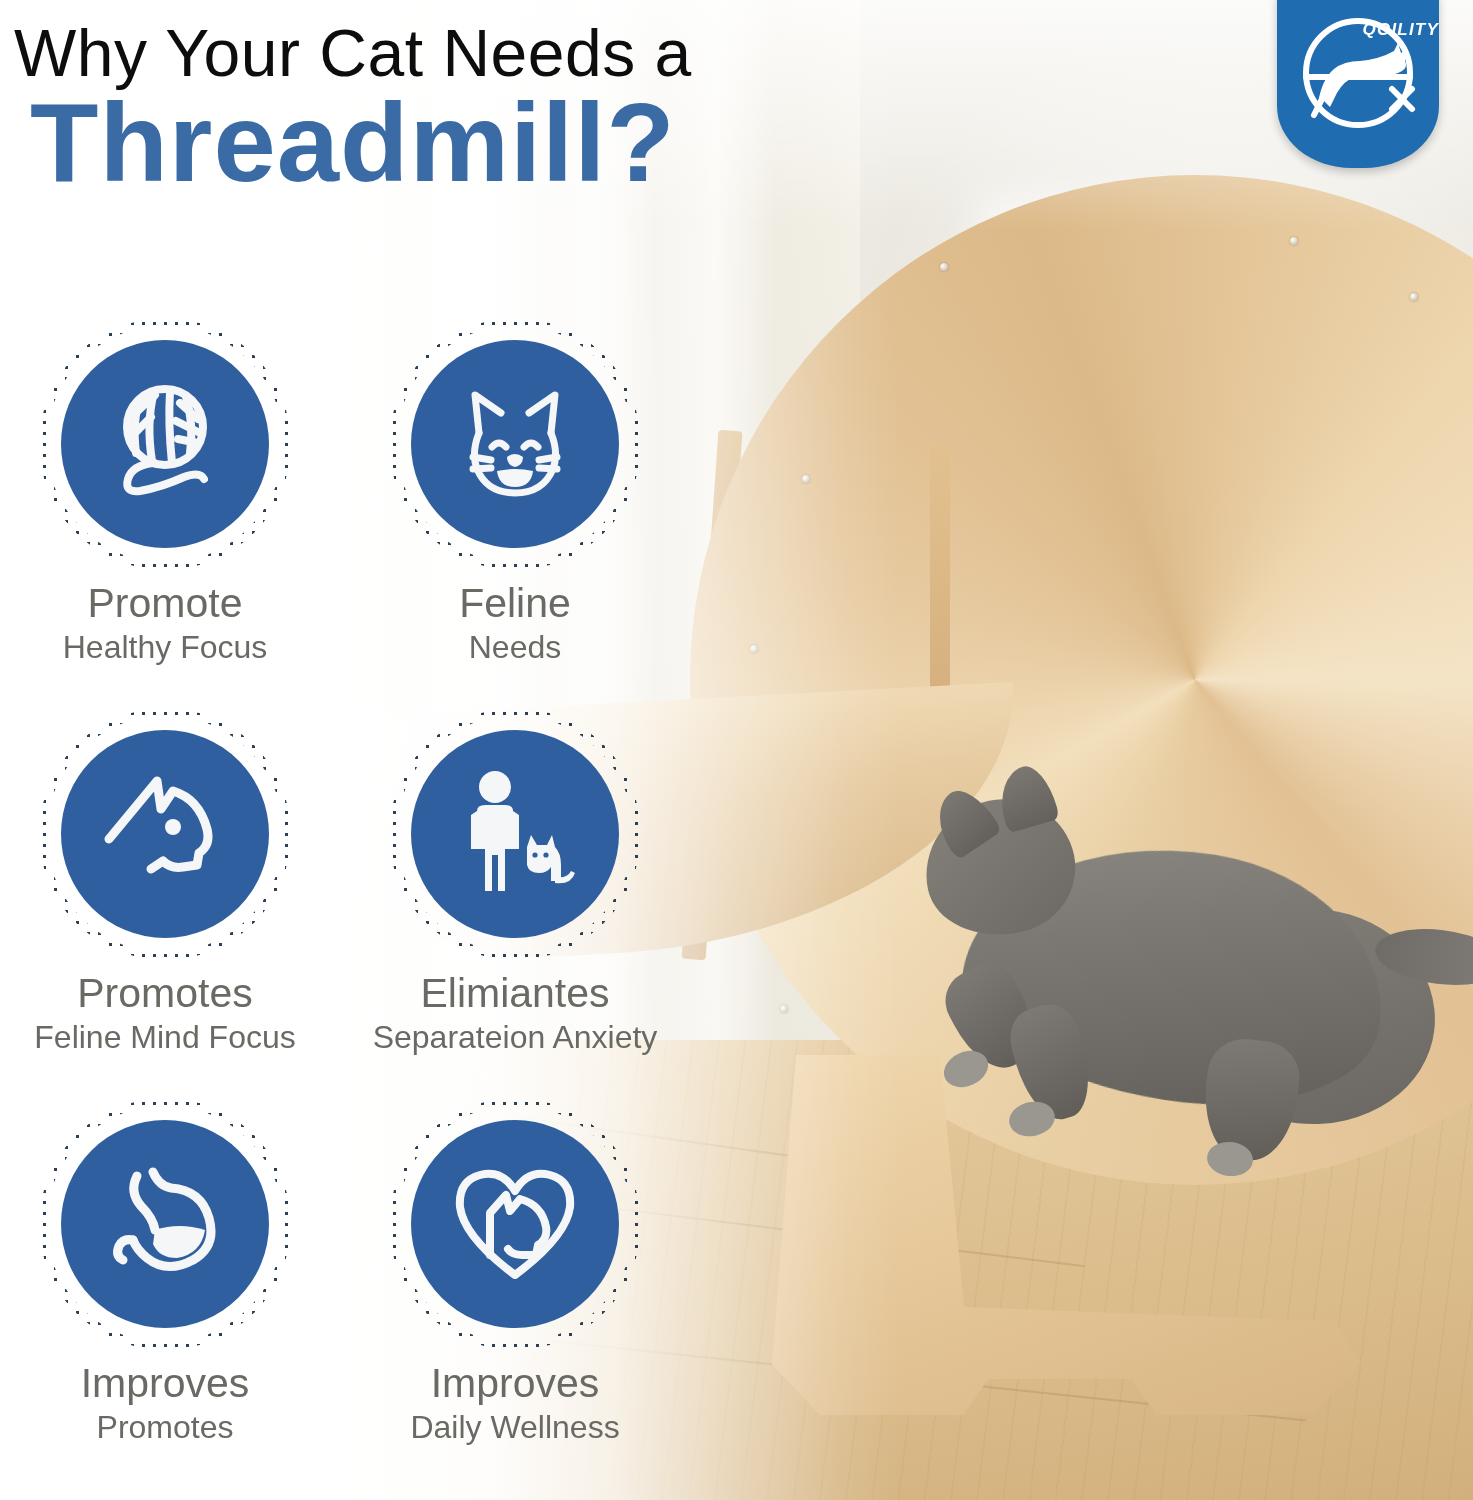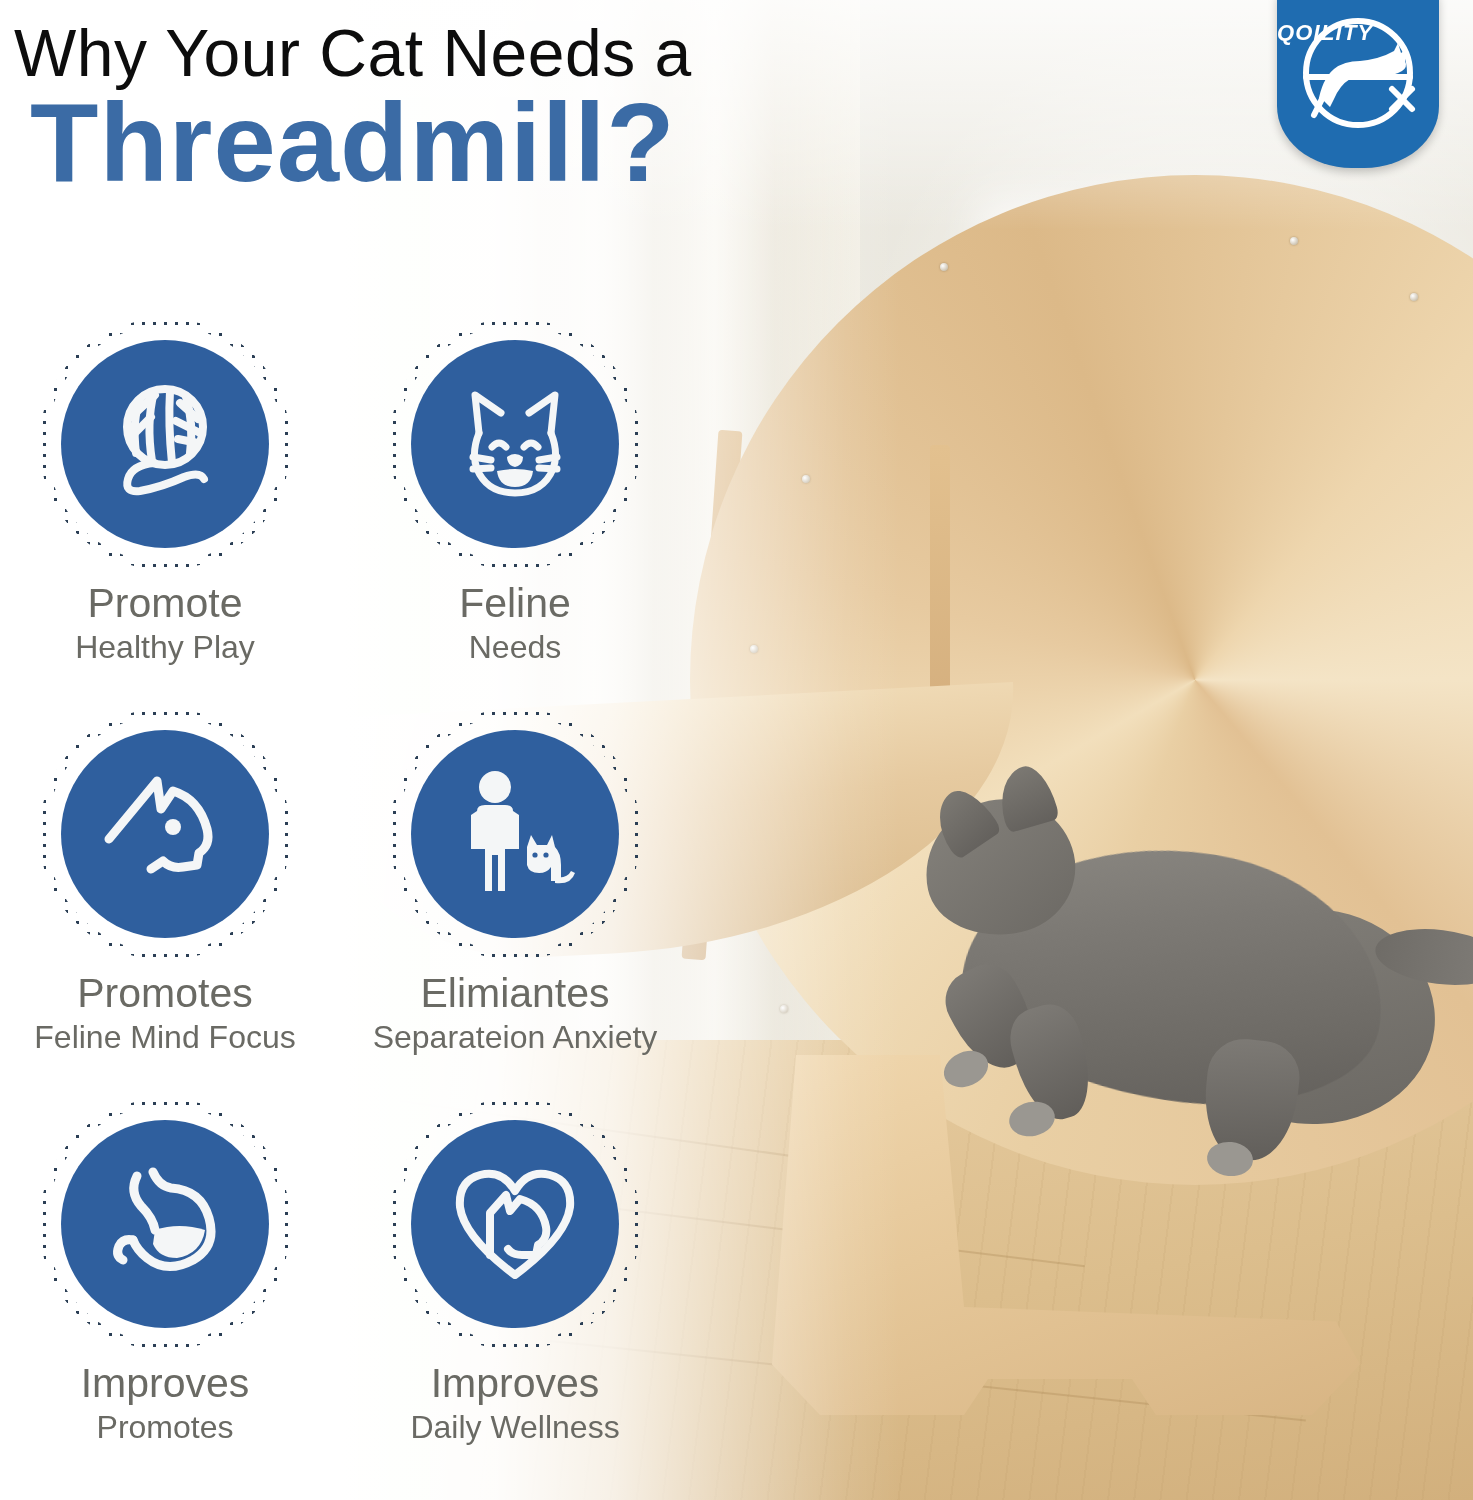--- a/index.html
+++ b/index.html
@@ -310,23 +310,23 @@
     width: 162px; height: 182px;
     background: #1f6cb0;
     border-radius: 14px 14px 46% 46% / 14px 14px 34% 34%;
     box-shadow: 0 4px 10px rgba(0,0,0,0.22);
     z-index: 30;
   }
   .brand-badge svg { position: absolute; left: 50%; top: 48%; transform: translate(-50%,-50%); }
   .brand-word {
     position: absolute;
     left: 0; right: 0; top: 34px;
-    text-align: left;
+    text-align: right;
     color: #ffffff;
-    font-size: 22px;
+    font-size: 17px;
     font-style: italic;
     font-weight: 700;
     letter-spacing: 1.2px;
     z-index: 2;
   }
 
   
   .features {
     position: absolute;
     left: 0; top: 318px;
@@ -491,21 +491,21 @@
               <path d="M31 54 L49 36"></path>
               <path d="M78 22 L96 38"></path>
               <path d="M74 40 L98 52"></path>
               <path d="M76 58 L96 62"></path>
               <path d="M52 82 Q30 84 26 98 Q22 112 38 110 Q60 106 82 96 Q98 90 102 98"></path>
             </g>
           </svg>
         </div>
       </div>
       <div class="feature-title">Promote</div>
-      <div class="feature-sub">Healthy Play</div>
+      <div class="feature-sub">Healthy Focus</div>
     </div>
 
     <div class="feature">
       <div class="icon-wrap">
         <div class="dot-ring"></div>
         <div class="icon-circle">
           <svg width="128" height="126" viewBox="0 0 128 126">
             <g fill="none" stroke="#f4f6f7" stroke-width="7" stroke-linecap="round" stroke-linejoin="round">
               <path d="M28 52 L24 14 L50 32"></path>
               <path d="M100 52 L104 14 L78 32"></path>

